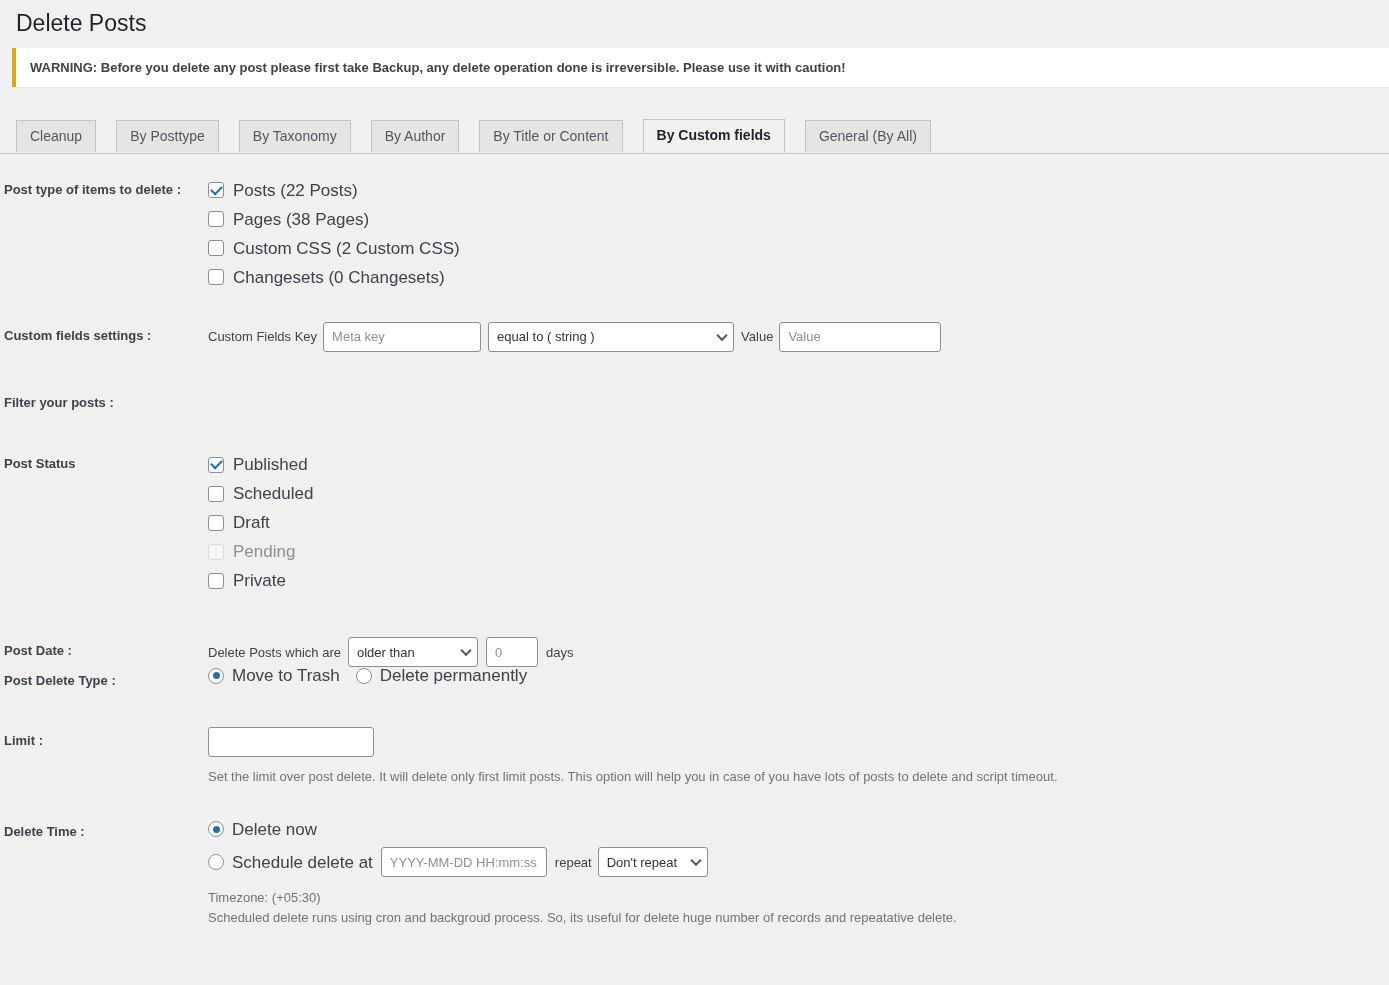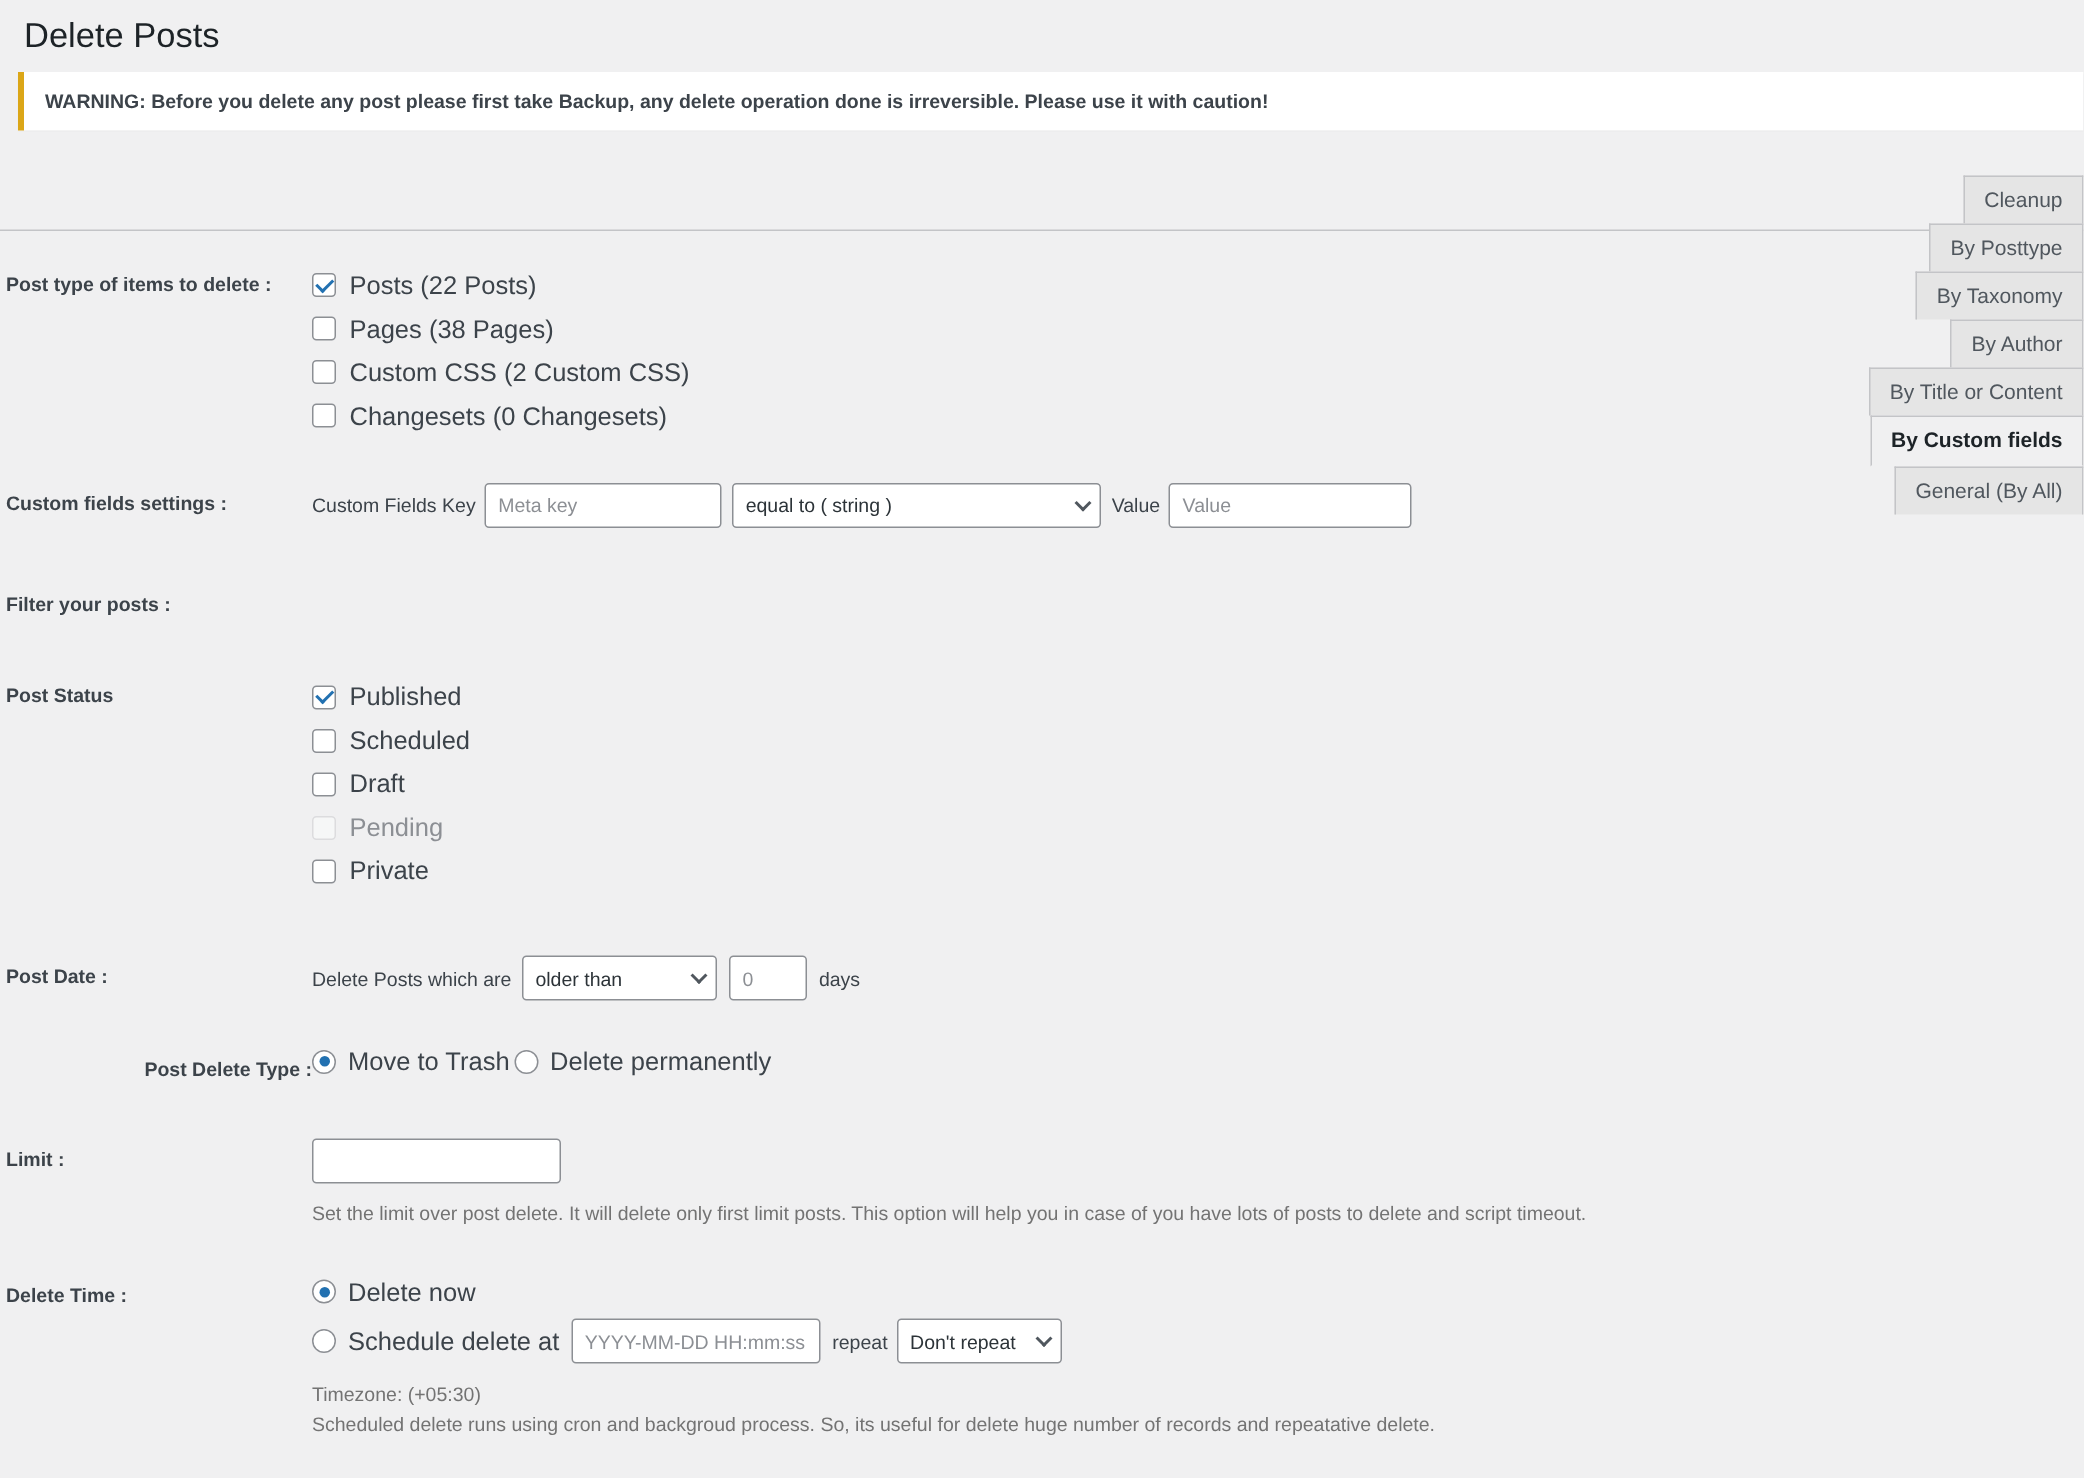--- a/index.html
+++ b/index.html
@@ -31,21 +31,21 @@
   }
   .notice-text { font-weight: bold; }
 
   .tab-wrap {
     margin: 29px 0 0 0;
     padding-left: 16px;
     border-bottom: 1px solid #c3c4c7;
     height: 38px;
     position: relative;
   }
-  .tab-list { display: flex; align-items: flex-end; height: 38px; gap: 0; flex-direction: column; }
+  .tab-list { display: flex; align-items: center; height: 38px; gap: 20px; }
   .tab {
     display: inline-block;
     background: #e5e5e5;
     border: 1px solid #c3c4c7;
     border-bottom: none;
     padding: 7px 13px 8px 13px;
     font-size: 14px;
     line-height: 16px;
     color: #50575e;
     position: relative;
@@ -272,24 +272,24 @@
         <span class="sel" style="width:130px;">
           <span>older than</span>
           <span class="chev"></span>
         </span>
         <input class="txt" style="width: 52px; margin-left: 8px;" placeholder="0">
         <span class="inline-label" style="margin-left:8px;">days</span>
       </div>
     </div>
   </div>
 
-  <div class="row" style="margin-top:32px;text-align:right;">
+  <div class="row" style="">
     <div class="row-label">Post Delete Type :</div>
     <div class="row-field">
-      <div class="inline" id="delete-type-list" style="gap:3px;">
+      <div class="inline" id="delete-type-list" style="gap:16px;">
           <div class="radio-line">
             <span class="radio checked"></span>
             <span class="cb-label">Move to Trash</span>
           </div>
           <div class="radio-line">
             <span class="radio"></span>
             <span class="cb-label">Delete permanently</span>
           </div>
         </div>
     </div>

